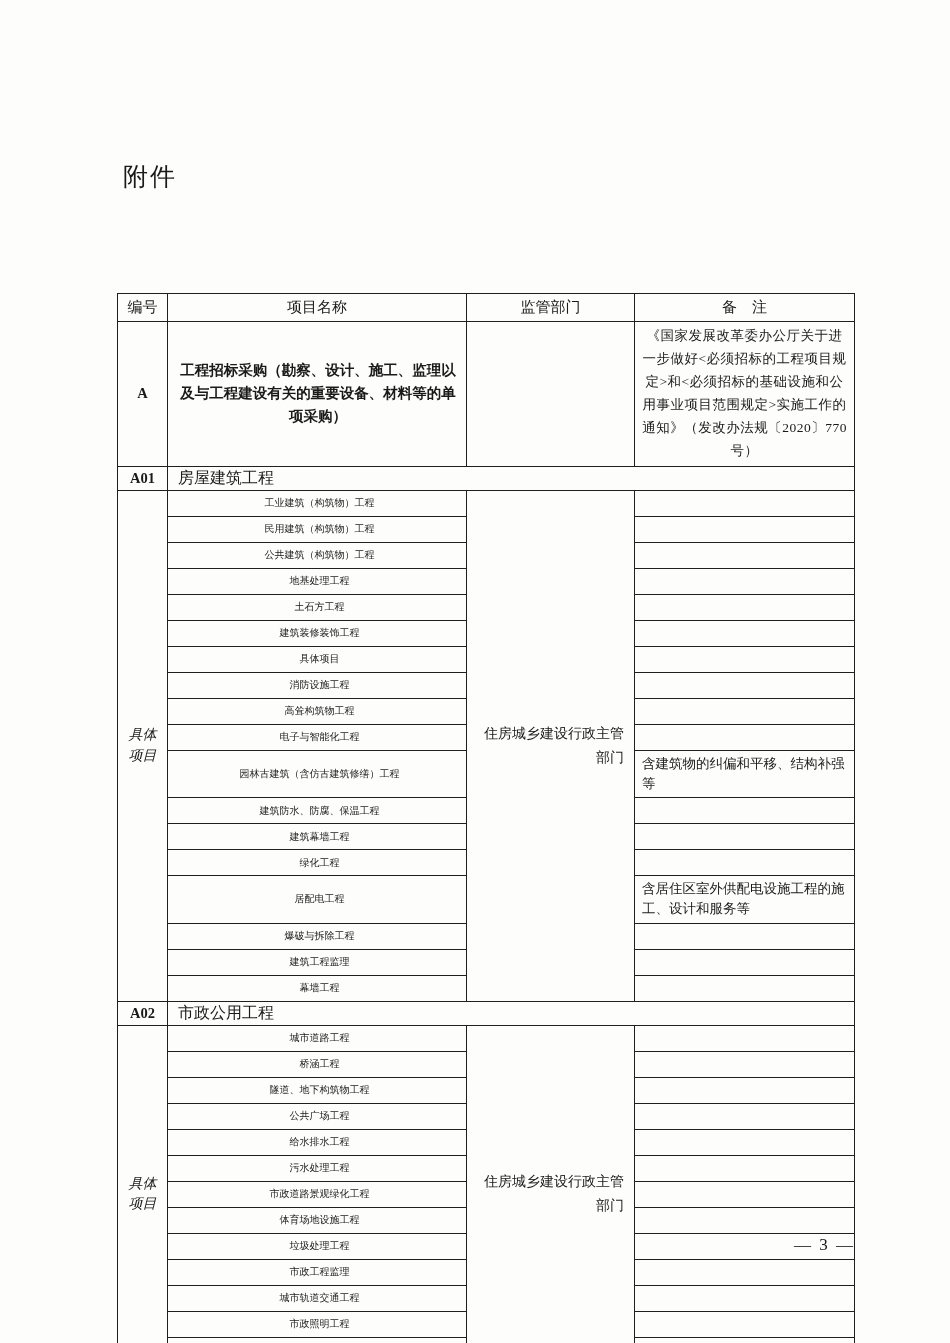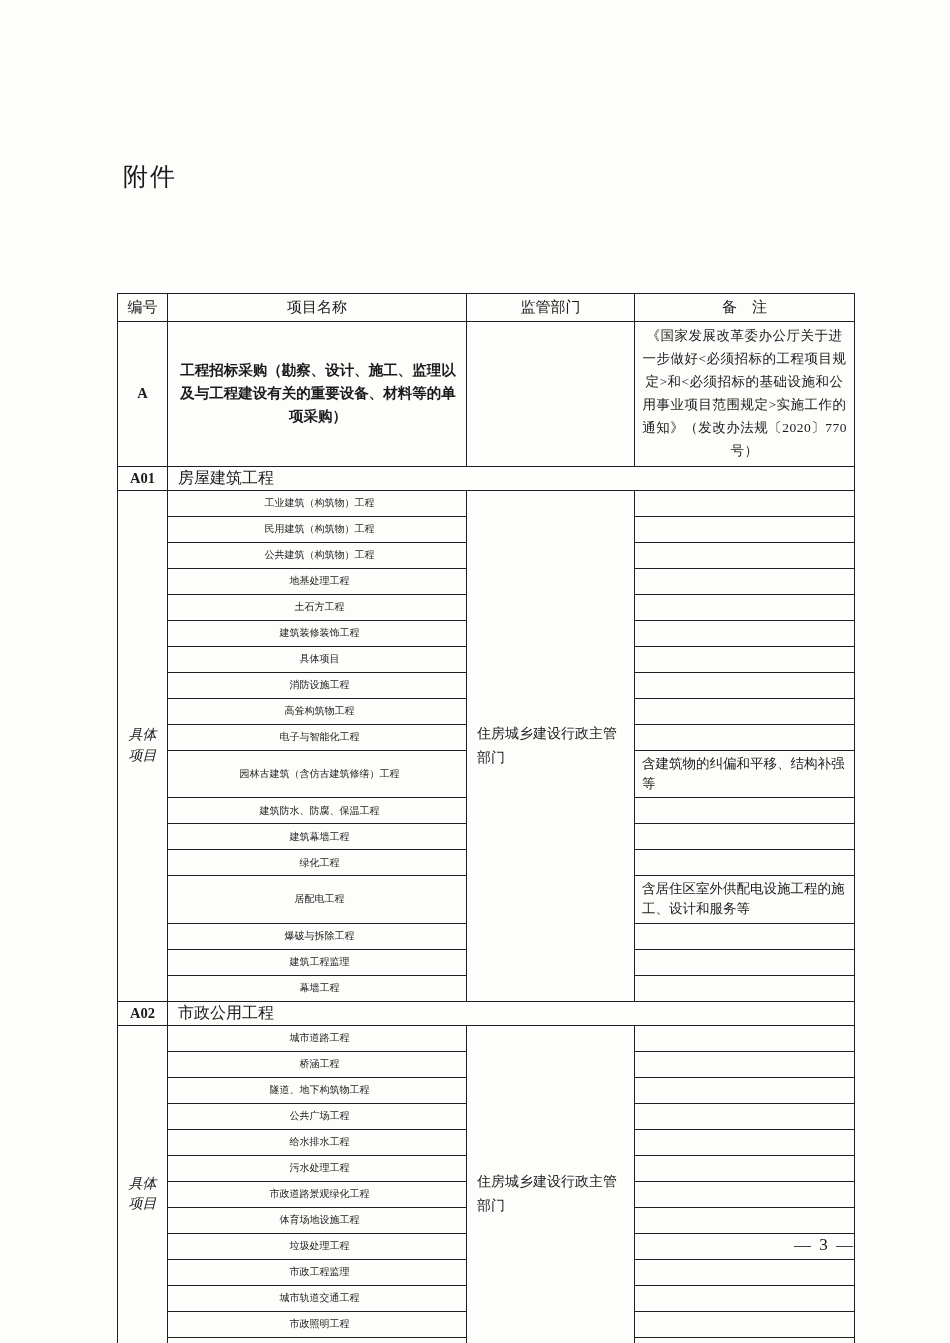--- a/index.html
+++ b/index.html
@@ -84,21 +84,21 @@
     font-style: italic;
   }
   .item-name {
     font-size: 10px;
     padding: 1px 6px 1px 11px;
     text-align: center;
     vertical-align: middle;
   }
   tr.std .item-name, tr.std .remark-cell { height: 19px; }
   .sup-cell {
-    text-align: left;
+    text-align: right;
     vertical-align: middle;
     font-size: 14px;
     line-height: 1.7;
     padding: 2px 10px;
   }
   .remark-cell {
     font-size: 13.5px;
     line-height: 1.5;
     padding: 3px 7px;
     text-align: left;

